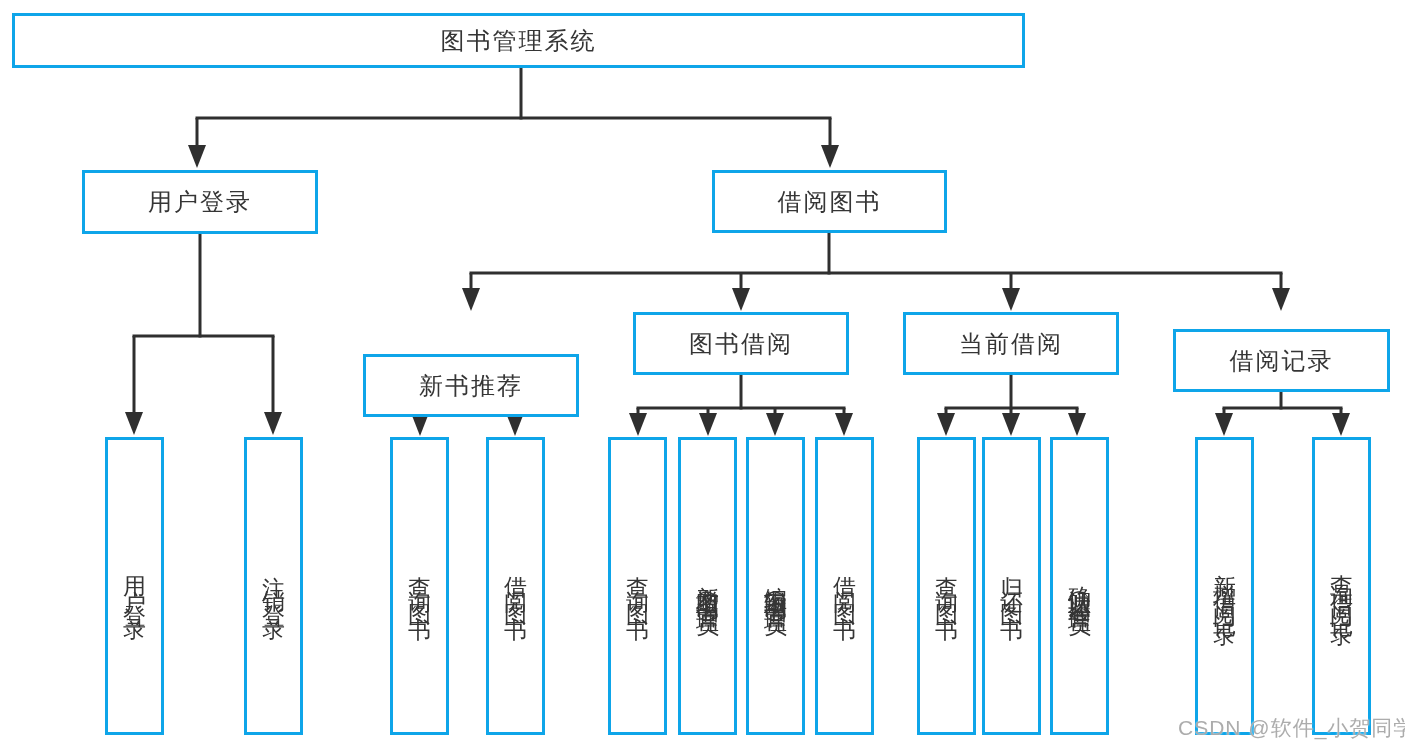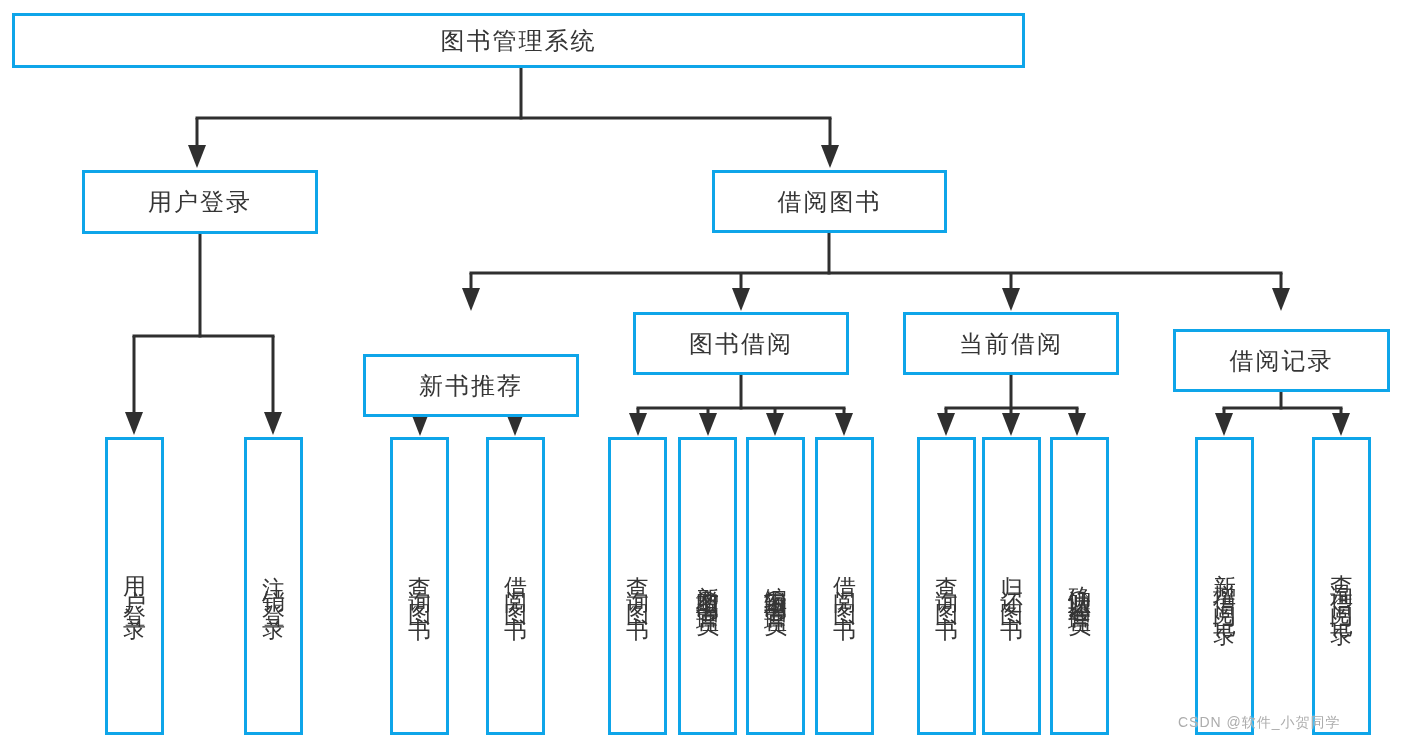--- a/index.html
+++ b/index.html
@@ -31,21 +31,21 @@
     white-space:nowrap;
   }
   .box.v.len4 span{letter-spacing:14px;}
   .box.v.len6 span{letter-spacing:10px;}
   .box.v.len9 span{letter-spacing:4px;}
   .watermark{
     position:absolute;
     left:1178px;
     top:714px;
     width:227px;
-    font-size:14px;
+    font-size:21px;
     letter-spacing:1px;
     color:rgba(168,168,168,0.95);
     text-shadow:0 0 2px #ffffff;
     white-space:nowrap;
     z-index:5;
   }
   svg line, svg polyline{stroke:#2f2f2f;stroke-width:3;fill:none;}
   svg polygon{fill:#2f2f2f;stroke:none;}
 </style>
 </head>

